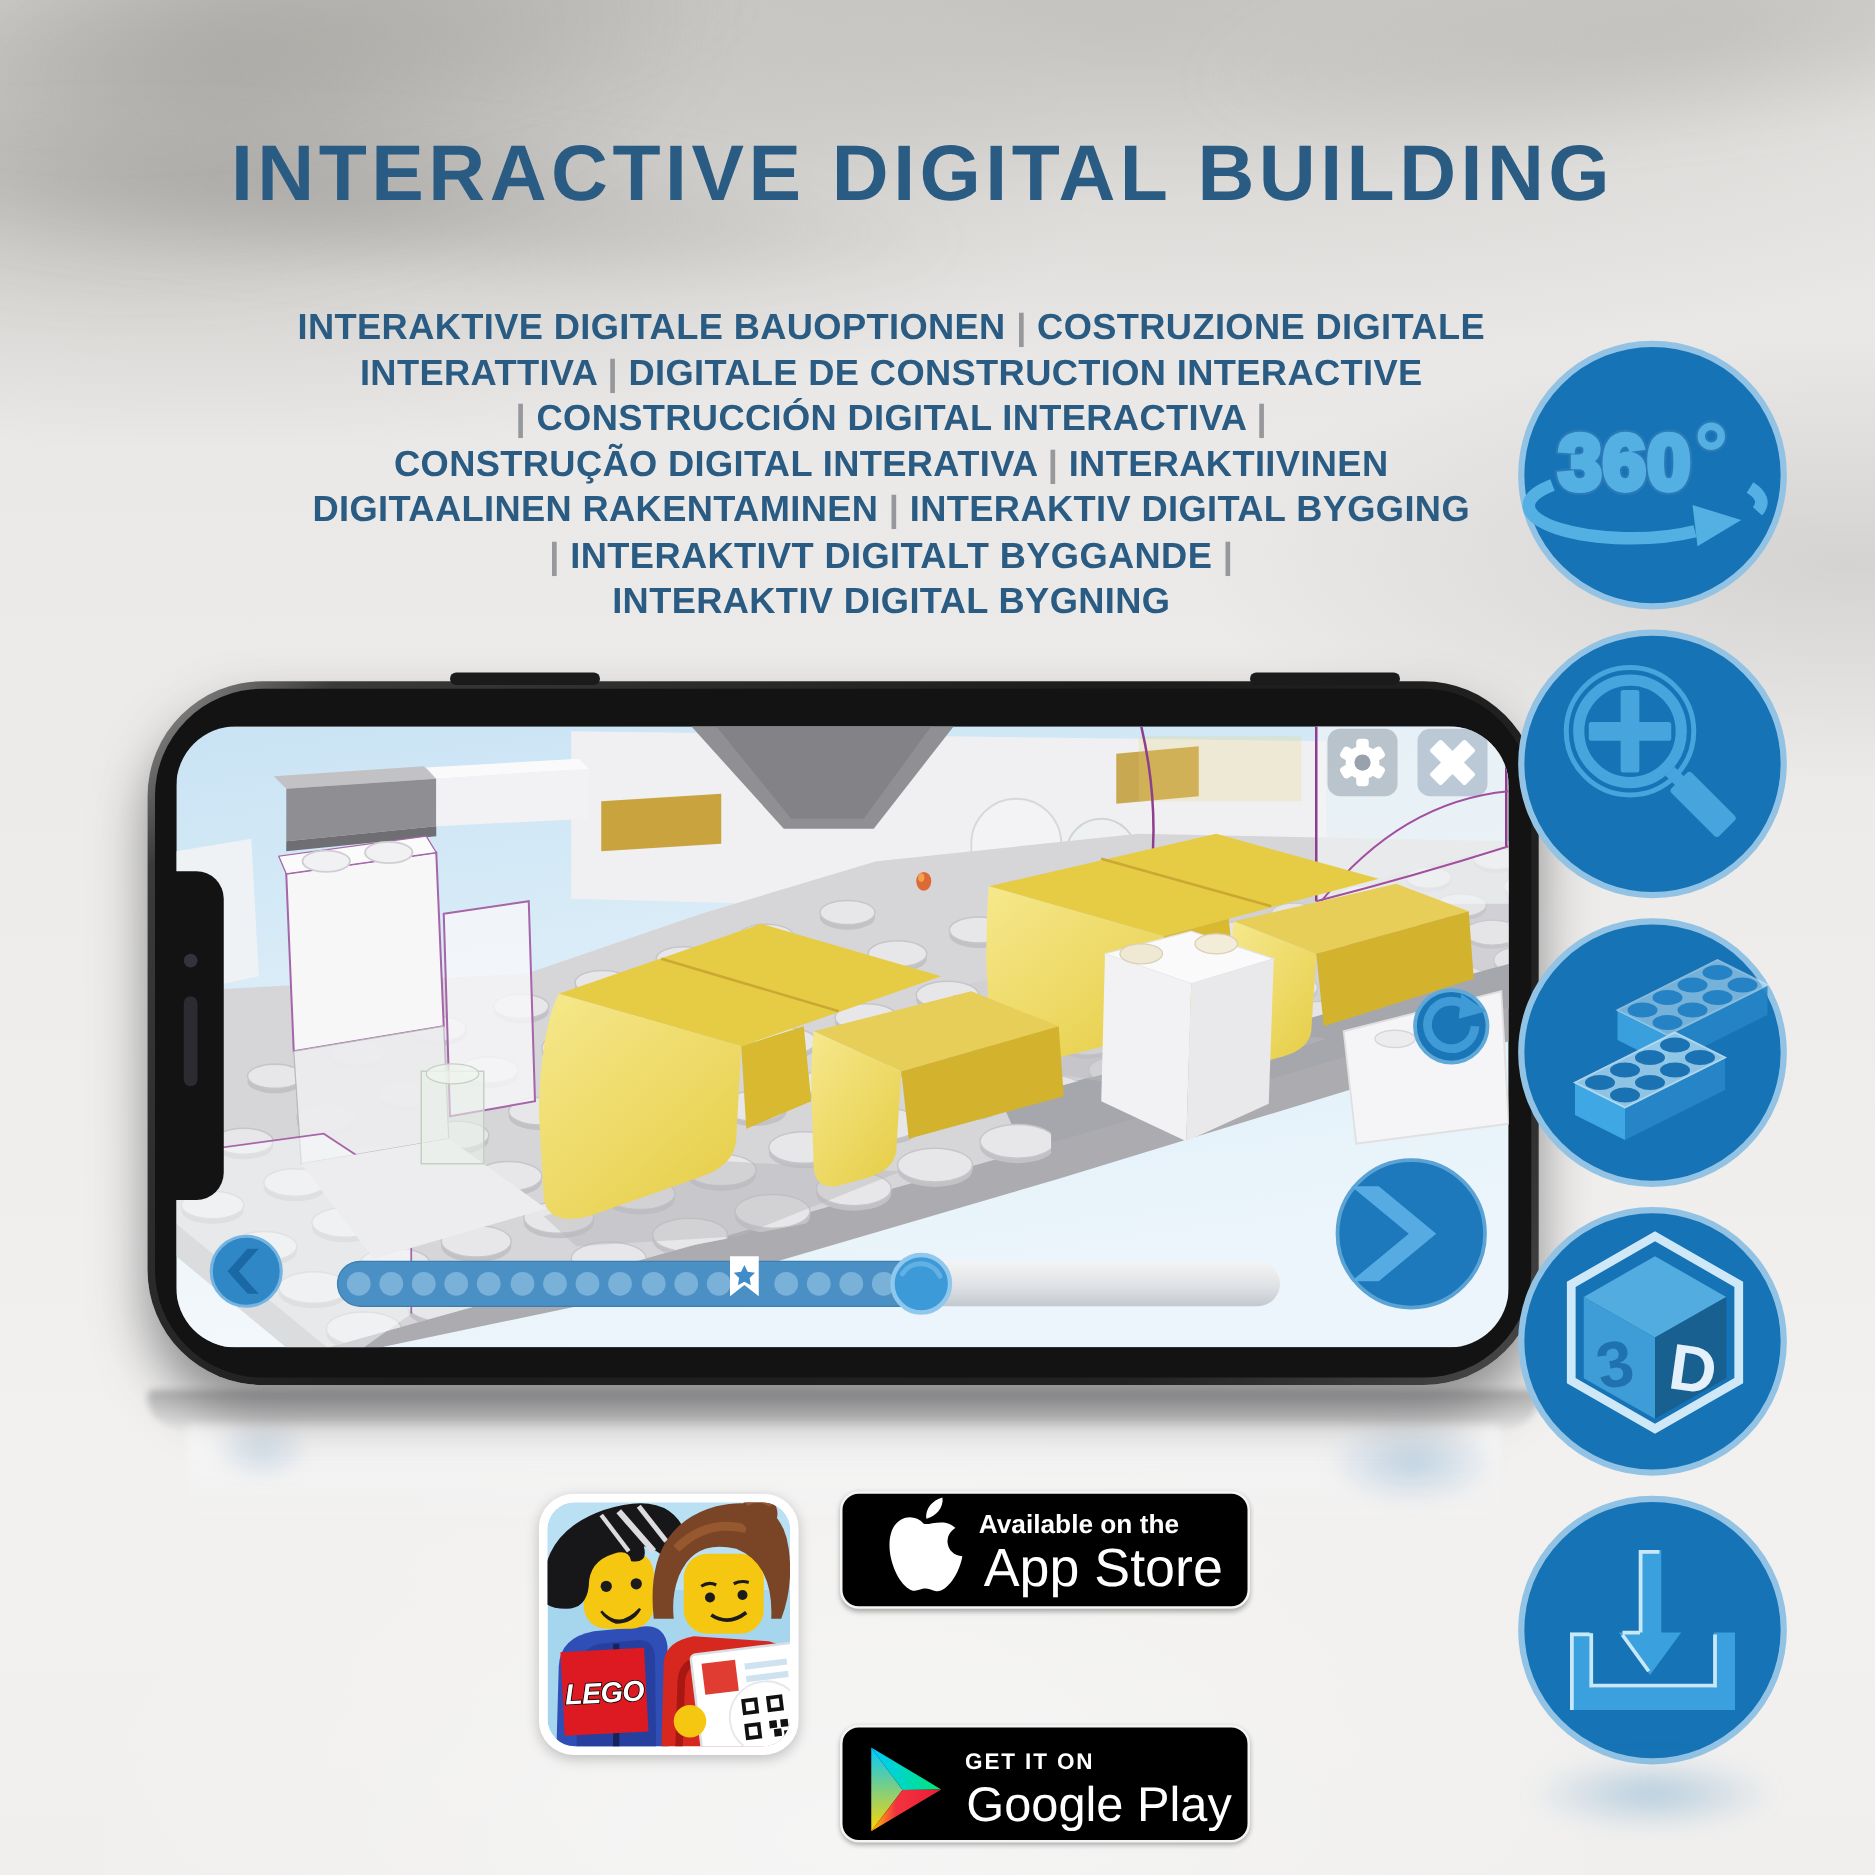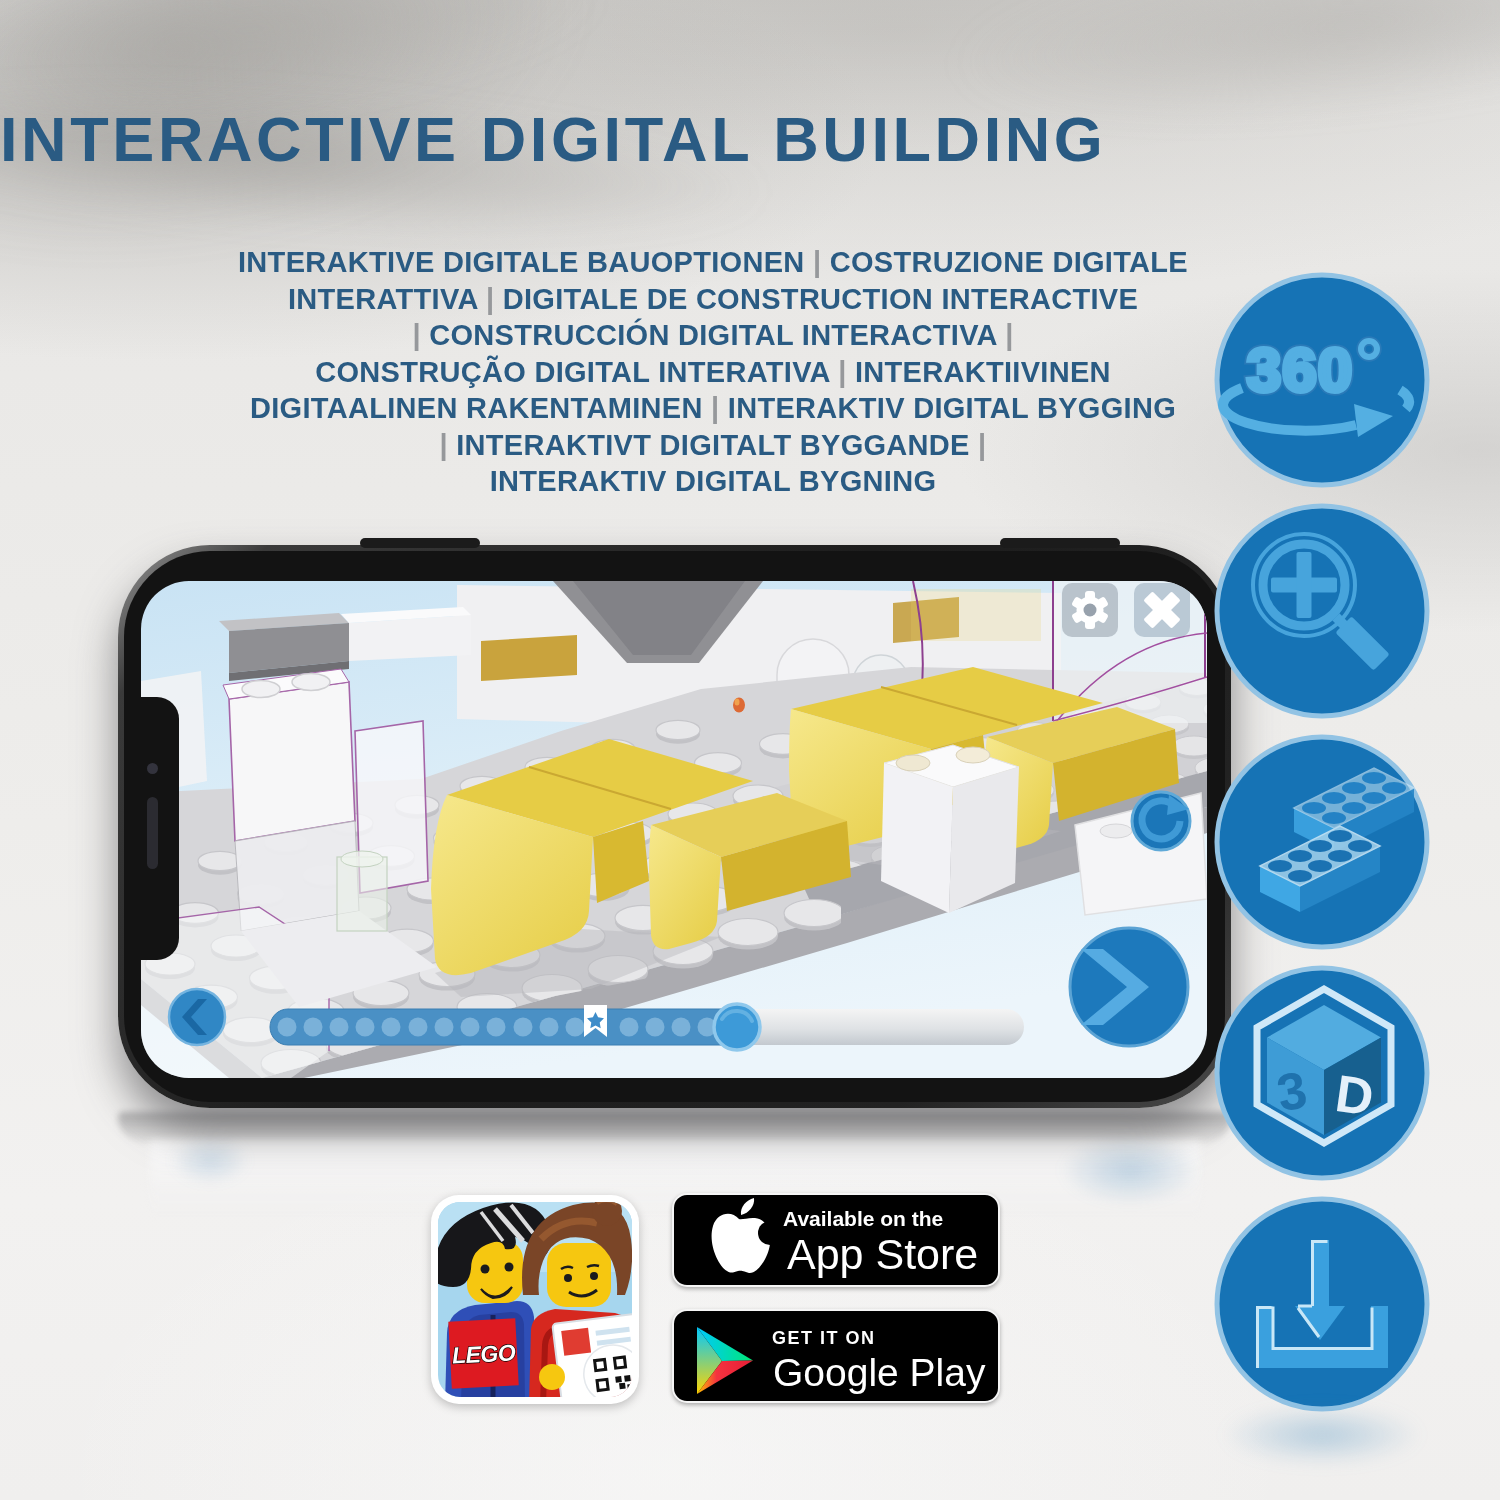--- a/index.html
+++ b/index.html
@@ -23,21 +23,21 @@
   <div class="abs" style="left:0; top:0; width:1500px; height:340px; background:radial-gradient(1700px 430px at 54% -150px, rgba(118,116,112,0.30), rgba(118,116,112,0) 72%);"></div>
 
   <div class="abs" style="left:-230px; top:-150px; width:820px; height:400px; background:radial-gradient(closest-side, rgba(116,114,110,0.34), rgba(116,114,110,0)); filter:blur(14px); transform:rotate(-8deg);"></div>
 
   <div class="abs" style="left:-180px; top:95px; width:950px; height:130px; background:radial-gradient(closest-side, rgba(150,148,144,0.40), rgba(150,148,144,0)); transform:rotate(4deg); filter:blur(16px);"></div>
 
   <div class="abs" style="left:-100px; top:-40px; width:700px; height:140px; background:radial-gradient(closest-side, rgba(170,168,164,0.5), rgba(170,168,164,0)); transform:rotate(-7deg); filter:blur(20px);"></div>
 
   <div class="abs" style="left:950px; top:-60px; width:800px; height:170px; background:radial-gradient(closest-side, rgba(168,166,162,0.4), rgba(168,166,162,0)); transform:rotate(-6deg); filter:blur(16px);"></div>
 
-  <div class="abs ttl" style="left:0; top:108px; width:1476px; text-align:left; font-size:63px; line-height:63px; letter-spacing:3.6px;">INTERACTIVE DIGITAL BUILDING</div>
+  <div class="abs ttl" style="left:0; top:108px; width:1476px; text-align:center; font-size:63px; line-height:63px; letter-spacing:3.6px;">INTERACTIVE DIGITAL BUILDING</div>
 
   <div class="abs ttl" style="left:113px; top:244px; width:1200px; text-align:center; font-size:29px; line-height:36.5px; letter-spacing:0.3px;">INTERAKTIVE DIGITALE BAUOPTIONEN <span style="color:#96989b">|</span> COSTRUZIONE DIGITALE<br>INTERATTIVA <span style="color:#96989b">|</span> DIGITALE DE CONSTRUCTION INTERACTIVE<br><span style="color:#96989b">|</span> CONSTRUCCIÓN DIGITAL INTERACTIVA <span style="color:#96989b">|</span><br>CONSTRUÇÃO DIGITAL INTERATIVA <span style="color:#96989b">|</span> INTERAKTIIVINEN<br>DIGITAALINEN RAKENTAMINEN <span style="color:#96989b">|</span> INTERAKTIV DIGITAL BYGGING<br><span style="color:#96989b">|</span> INTERAKTIVT DIGITALT BYGGANDE <span style="color:#96989b">|</span><br>INTERAKTIV DIGITAL BYGNING</div>
 
   <div class="abs" style="left:118px; top:1112px; width:1113px; height:30px; border-radius:12px 12px 60px 60px; background:linear-gradient(180deg, rgba(60,60,64,0.34), rgba(110,110,114,0.10)); filter:blur(3px);"></div>
 
   <div class="abs" style="left:150px; top:1140px; width:1050px; height:80px; background:linear-gradient(180deg, rgba(252,252,253,0.75), rgba(246,246,248,0.25) 60%, rgba(246,246,248,0) 100%); filter:blur(4px);"></div>
 
   <div class="abs" style="left:1060px; top:1135px; width:140px; height:70px; border-radius:50%; background:radial-gradient(closest-side, rgba(60,130,185,0.28), rgba(60,130,185,0)); filter:blur(6px);"></div>
 
   <div class="abs" style="left:170px; top:1135px; width:80px; height:50px; border-radius:50%; background:radial-gradient(closest-side, rgba(60,130,185,0.20), rgba(60,130,185,0)); filter:blur(6px);"></div>
@@ -665,21 +665,21 @@
         <path d="M48,24 C40,15 26,18 22,31 C17,47 26,70 36,76 C40,79 43,77 47,76 C51,75 54,77 58,78 C66,79 77,64 79,49 C81,36 75,24 64,23 C57,22.4 51,25 48,24 Z"></path>
         <path d="M50,20 C49,12 55,5 63,3 C64,11 58,18 50,20 Z"></path>
       </g>
       <circle cx="79" cy="38" r="12" fill="#000000"></circle>
 
       <text x="92" y="31" font-family="Liberation Sans, sans-serif" font-size="21" font-weight="bold" fill="#ffffff">Available on the</text>
       <text x="96" y="74" font-family="Liberation Sans, sans-serif" font-size="43" fill="#ffffff">App Store</text>
     </svg>
   </div>
 
-  <div class="abs" style="left:672px; top:1309px; width:328px; height:94px; background:#000; border:2px solid #f5f5f5; border-radius:15px; box-shadow:0 2px 4px rgba(0,0,0,0.3);">
+  <div class="abs" style="left:672px; top:1380px; width:328px; height:94px; background:#000; border:2px solid #f5f5f5; border-radius:15px; box-shadow:0 2px 4px rgba(0,0,0,0.3);">
     <svg width="324" height="90" viewBox="0 0 324 90" xmlns="http://www.w3.org/2000/svg">
       <defs>
         <linearGradient id="gpTop" x1="0" y1="0" x2="1" y2="0">
             <stop offset="0" stop-color="#00c9ff"></stop>
             <stop offset="1" stop-color="#00e875"></stop>
           </linearGradient>
         <linearGradient id="gpLeft" x1="0" y1="0" x2="0" y2="1">
             <stop offset="0" stop-color="#00c9ff"></stop>
             <stop offset="1" stop-color="#ffd400"></stop>
           </linearGradient>

